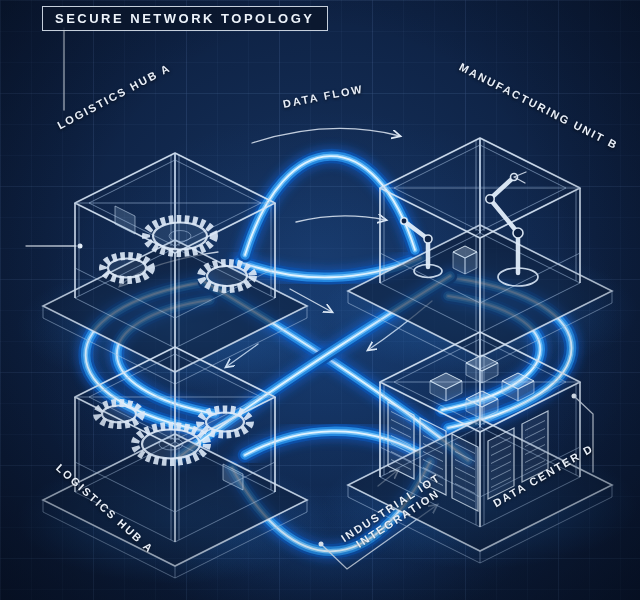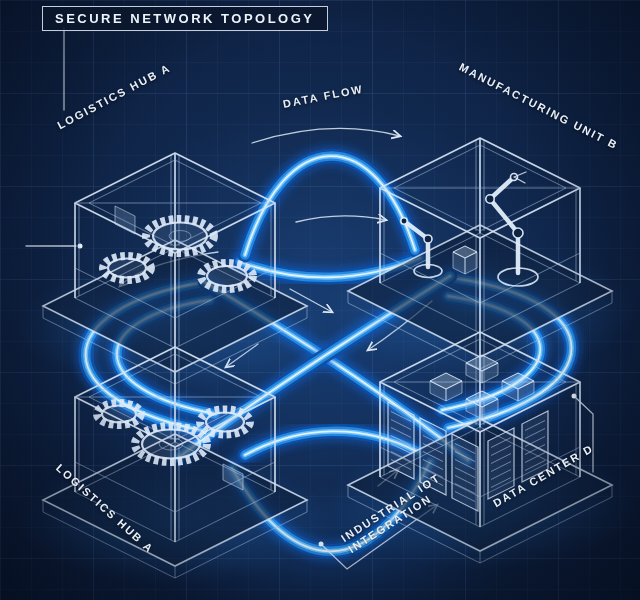--- a/index.html
+++ b/index.html
@@ -1,19 +1,20 @@
 <!DOCTYPE html>
 <html><head>
 <meta charset="utf-8">
 <style>
   html,body{margin:0;padding:0;background:#081226;}
   .stage{
     position:relative;width:640px;height:600px;overflow:hidden;
     font-family:"Liberation Sans",sans-serif;
     background:#0e2244;
+    text-align:center;
   }
   .stage svg{position:absolute;left:0;top:0;}
   .vignette{
     position:absolute;left:0;top:0;width:640px;height:600px;pointer-events:none;
     background:radial-gradient(ellipse at 50% 45%, rgba(0,0,0,0) 52%, rgba(3,8,20,.55) 100%);
   }
   
   .tg{stroke:#1565d8;stroke-width:20;opacity:.45;fill:none;stroke-linecap:round;filter:url(#fblur);}
   .t1{stroke:#0d4fa6;stroke-width:14.5;opacity:.95;fill:none;stroke-linecap:round;}
   .t2{stroke:#2488e0;stroke-width:9.5;fill:none;stroke-linecap:round;}

